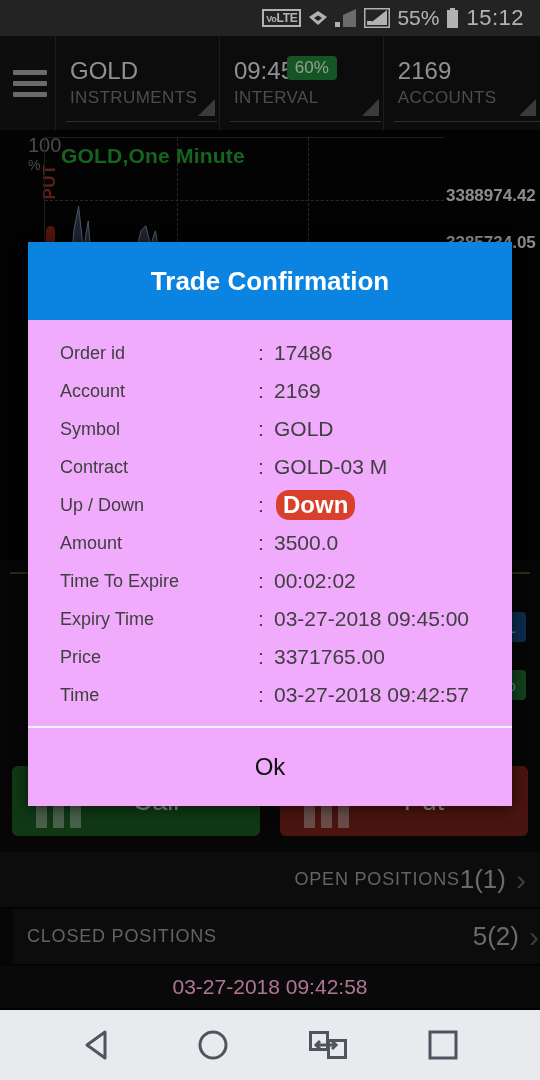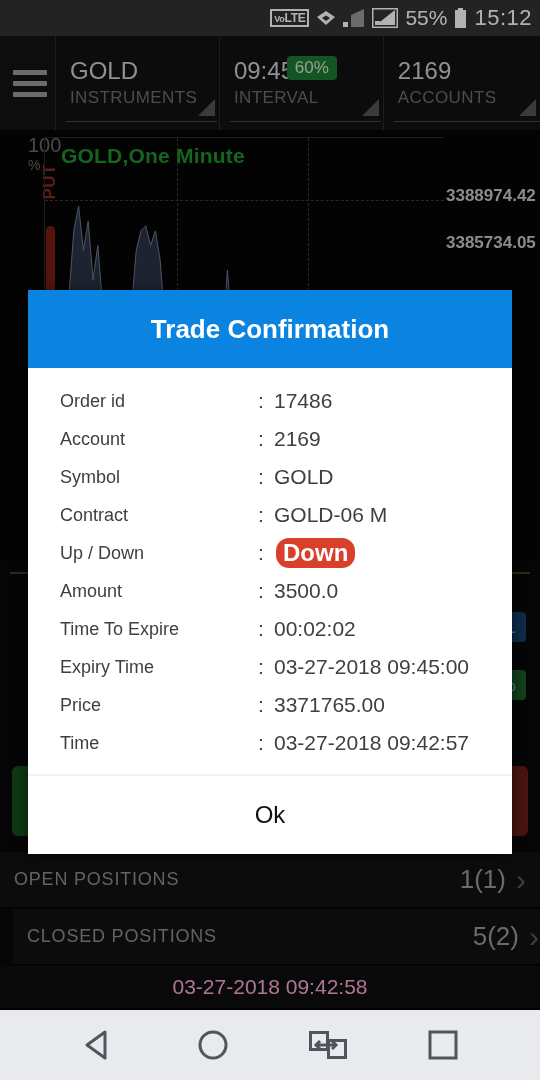--- a/index.html
+++ b/index.html
@@ -8,21 +8,21 @@
     background:#000;
     font-family:"Liberation Sans", sans-serif;
     overflow:hidden;
   }
   #screen { position:relative; width:540px; height:1080px; background:#0a0a0a; }
 
   
   .statusbar {
     position:absolute; top:0; left:0; width:540px; height:36px;
     background:#333333; display:flex; align-items:center;
-    justify-content:flex-end; padding-right:8px; gap:7px;
+    justify-content:flex-end; padding-right:16px; gap:7px;
   }
   .volte {
     border:2px solid #fff; color:#fff; font-size:12px; font-weight:bold;
     line-height:1; padding:1px 2px; letter-spacing:-0.3px;
   }
   .volte .sm { font-size:9px; }
   .wifi { width:20px; height:16px; position:relative; }
   .wifi svg, .sig svg, .batt svg { display:block; }
   .sig { width:22px; height:18px; }
   .sig.boxed { width:26px; height:20px; }
@@ -120,41 +120,41 @@
 
   
   .posrow {
     position:absolute; left:0; width:540px; height:56px;
     display:flex; align-items:center; padding:0 14px;
     background:#121212; border-bottom:1px solid #000;
   }
   .posrow .plabel { color:#8e8e8e; font-size:18px; letter-spacing:0.8px; flex:1; }
   .posrow .pval { color:#9a9a9a; font-size:26px; margin-right:10px; }
   .posrow .chev { color:#5a5a5a; font-size:30px; line-height:26px; }
-  #openpos { top:852px; }
+  #openpos { top:852px;text-align:right; }
   #closedpos { top:909px;margin-left:13px; }
   .timestampbar {
     position:absolute; top:966px; left:0; width:540px; height:42px;
     display:flex; align-items:center; justify-content:center;
     background:#0d0d0d; color:#f9a8d4; font-size:21px;
   }
 
   
   .navbar {
     position:absolute; bottom:0; left:0; width:540px; height:72px;
     background:#e9eaee; display:flex; align-items:center; justify-content:space-around;
     padding:0 40px; border-top:2px solid #000;
   }
   .navbar .nb { width:46px; height:46px; display:flex; align-items:center; justify-content:center; }
 
   
   .scrim { position:absolute; inset:0; background:rgba(0,0,0,0.30); }
   .dialog {
     position:absolute; left:28px; top:242px; width:484px;
-    background:#ffffff; box-shadow:0 2px 14px rgba(0,0,0,0.6);margin-top:48px;
+    background:#f0abfc; box-shadow:0 2px 14px rgba(0,0,0,0.6);
   }
   .dlg-header {
     height:78px; background:#0a84e0; display:flex; align-items:center; justify-content:center;
   }
   .dlg-header .t { color:#fff; font-size:26px; font-weight:bold; }
   .dlg-body { padding:14px 0 12px 0; }
   .drow { display:flex; align-items:center; height:38px; padding:0 4px 0 32px; }
   .drow .k { width:198px; color:#3f3f3f; font-size:18px; }
   .drow .c { color:#3f3f3f; font-size:21px; width:16px; }
   .drow .v { color:#3f3f3f; font-size:21px; }
@@ -319,21 +319,21 @@
           <span class="v">2169</span>
         </div>
         <div class="drow">
           <span class="k">Symbol</span>
           <span class="c">:</span>
           <span class="v">GOLD</span>
         </div>
         <div class="drow">
           <span class="k">Contract</span>
           <span class="c">:</span>
-          <span class="v">GOLD-06 M</span>
+          <span class="v">GOLD-03 M</span>
         </div>
         <div class="drow">
           <span class="k">Up / Down</span>
           <span class="c">:</span>
           <span class="v badge" style="background: rgb(217, 64, 43);">Down</span>
         </div>
         <div class="drow">
           <span class="k">Amount</span>
           <span class="c">:</span>
           <span class="v">3500.0</span>

